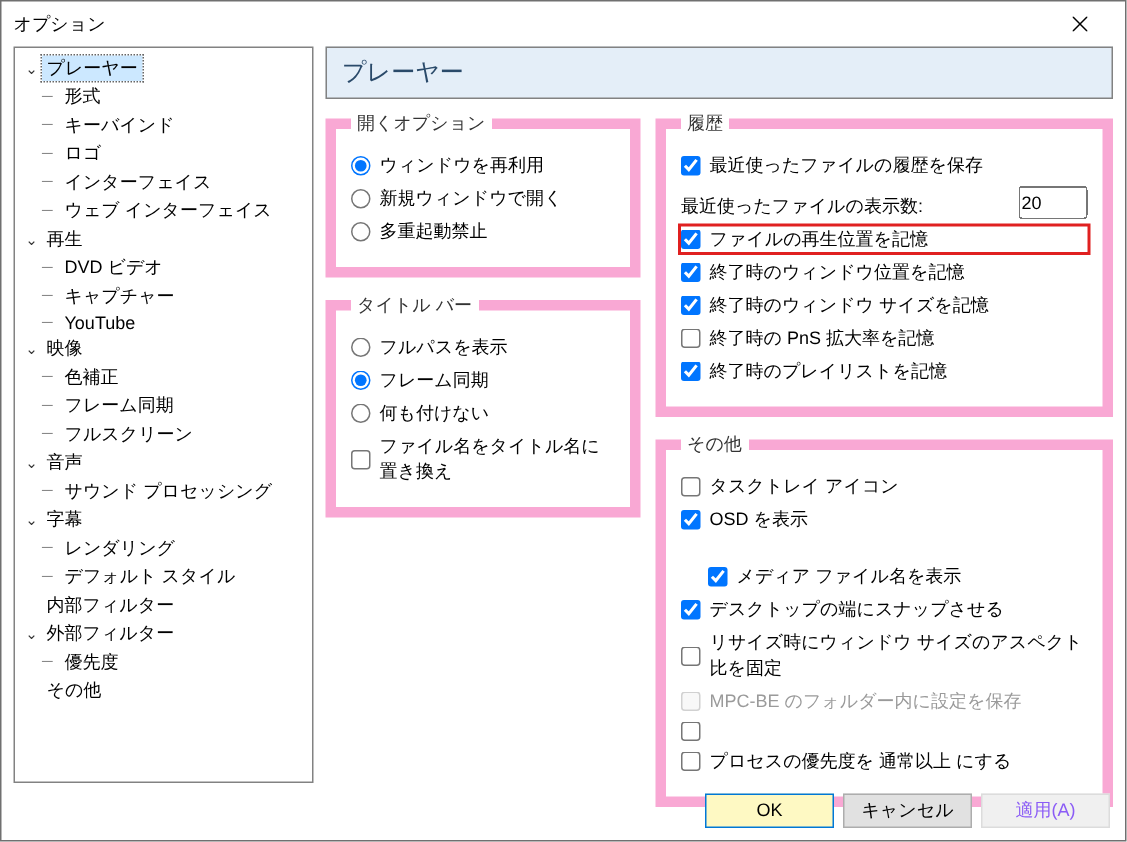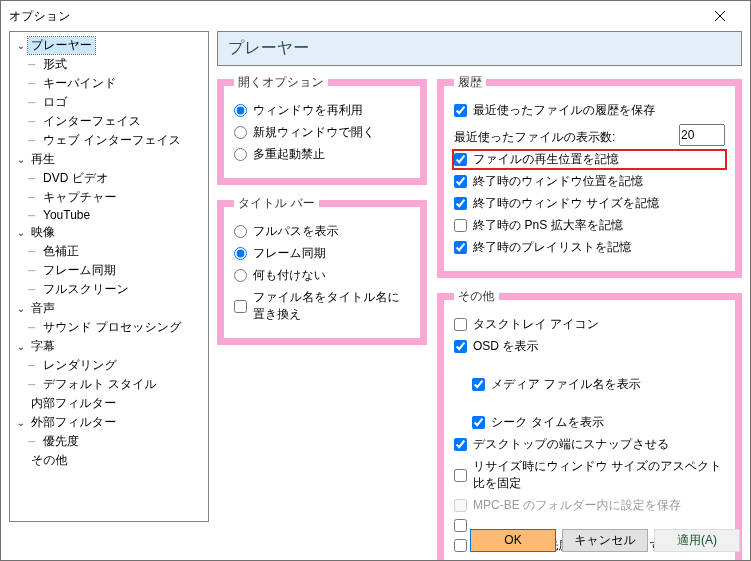--- a/index.html
+++ b/index.html
@@ -32,22 +32,22 @@
 fieldset legend { padding: 0 4px; color: #333; }
 .opt { margin: 5px 0; display: flex; align-items: center; gap: 6px; }
 .opt.indent { padding-left: 18px; margin-top: 21px; }
 input[type=radio], input[type=checkbox] { width: 13px; height: 13px; }
 input[type=number] { width: 46px; height: 22px; font-size: 12px; padding: 0 0; }
 .row-inline { display: flex; align-items: flex-end; justify-content: space-between; }
 .disabled { color: #9a9a9a; align-items: center; }
 
 .buttons { position: absolute; bottom: 0; left: 0; right: 0; height: 40px; display: flex; justify-content: flex-end; align-items: center; gap: 6px; padding: 0 10px; }
 button.btn { width: 86px; height: 23px; background: #e1e1e1; border: 1px solid #adadad; cursor: pointer; }
-button.btn.default { border: 1px solid #0078d7; background: #fdba74; margin-left: 48px; }
-button.btn:disabled { color: #14532d; background: #f0f0f0; border-color: #dcdcdc; cursor: default; }
+button.btn.default { border: 1px solid #0078d7; background: #fef9c3; margin-left: 48px; }
+button.btn:disabled { color: #8b5cf6; background: #f0f0f0; border-color: #dcdcdc; cursor: default; }
 </style>
 </head>
 <body>
 
 <div class="titlebar">
   <span class="title">オプション</span>
   <div class="close">
     <svg viewBox="0 0 10 10">
         <line x1="0" y1="0" x2="10" y2="10" stroke="#000" stroke-width="1"></line>
         <line x1="10" y1="0" x2="0" y2="10" stroke="#000" stroke-width="1"></line>
@@ -216,24 +216,20 @@
               <span>タスクトレイ アイコン</span>
             </label>
           <label class="opt">
               <input type="checkbox" checked="" style="">
               <span>OSD を表示</span>
             </label>
           <label class="opt indent">
               <input type="checkbox" checked="" style="">
               <span>メディア ファイル名を表示</span>
             </label>
-          <label class="opt indent">
-              <input type="checkbox" checked="" style="">
-              <span>シーク タイムを表示</span>
-            </label>
           <label class="opt">
               <input type="checkbox" checked="" style="">
               <span>デスクトップの端にスナップさせる</span>
             </label>
           <label class="opt">
               <input type="checkbox" style="">
               <span>リサイズ時にウィンドウ サイズのアスペクト比を固定</span>
             </label>
           <label class="opt disabled">
               <input type="checkbox" disabled="" style="">

